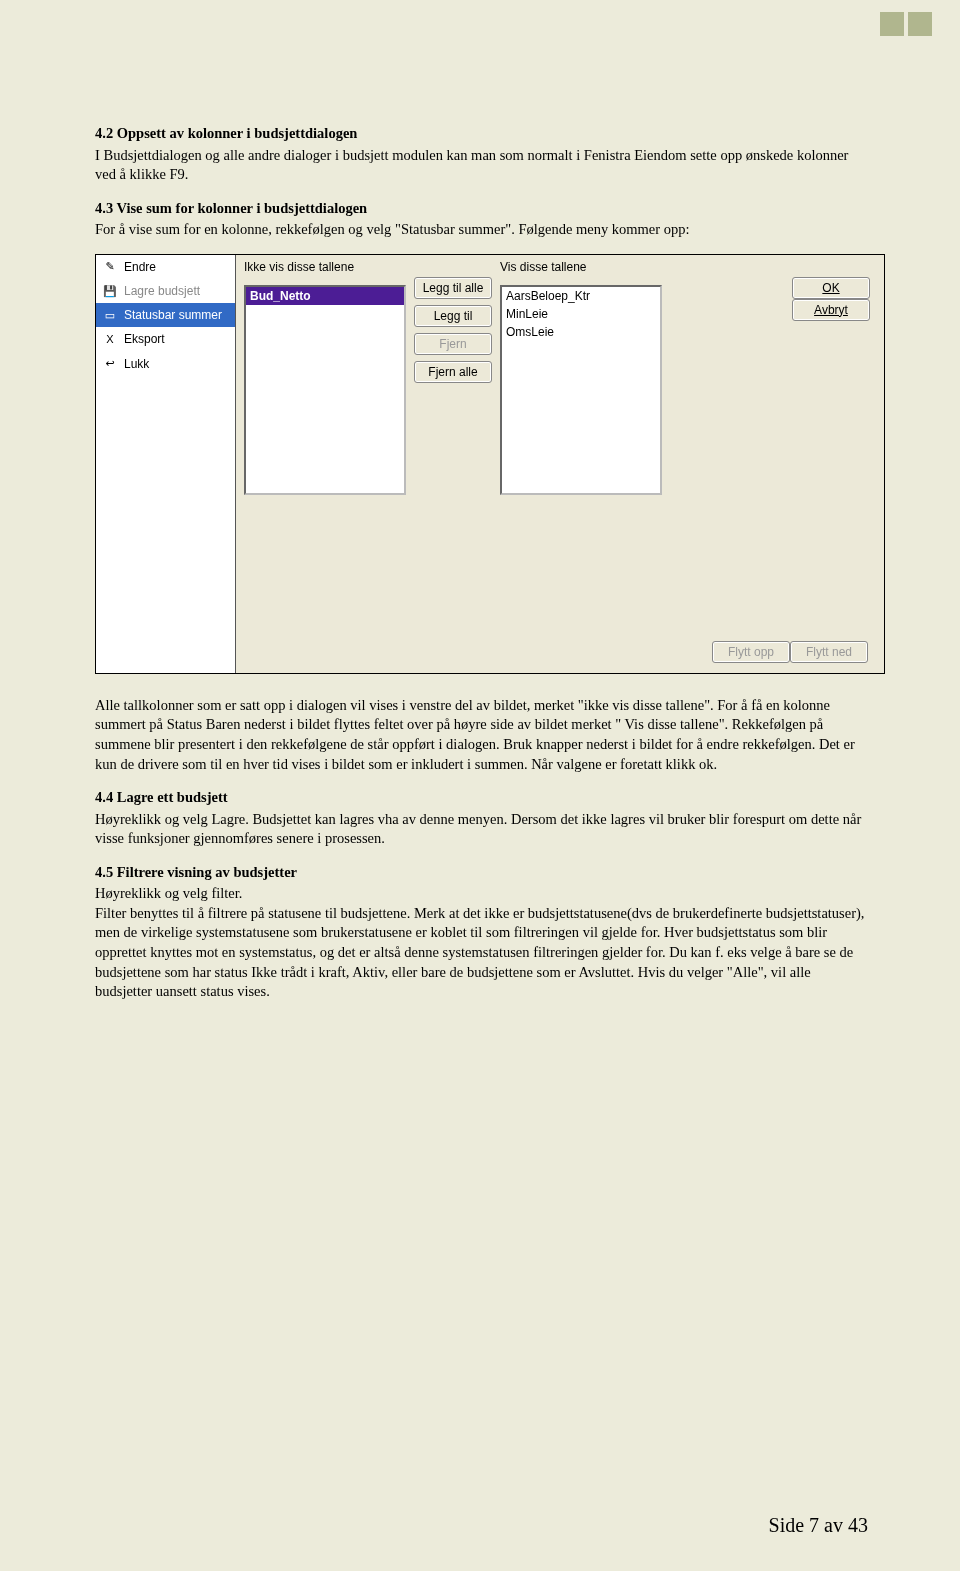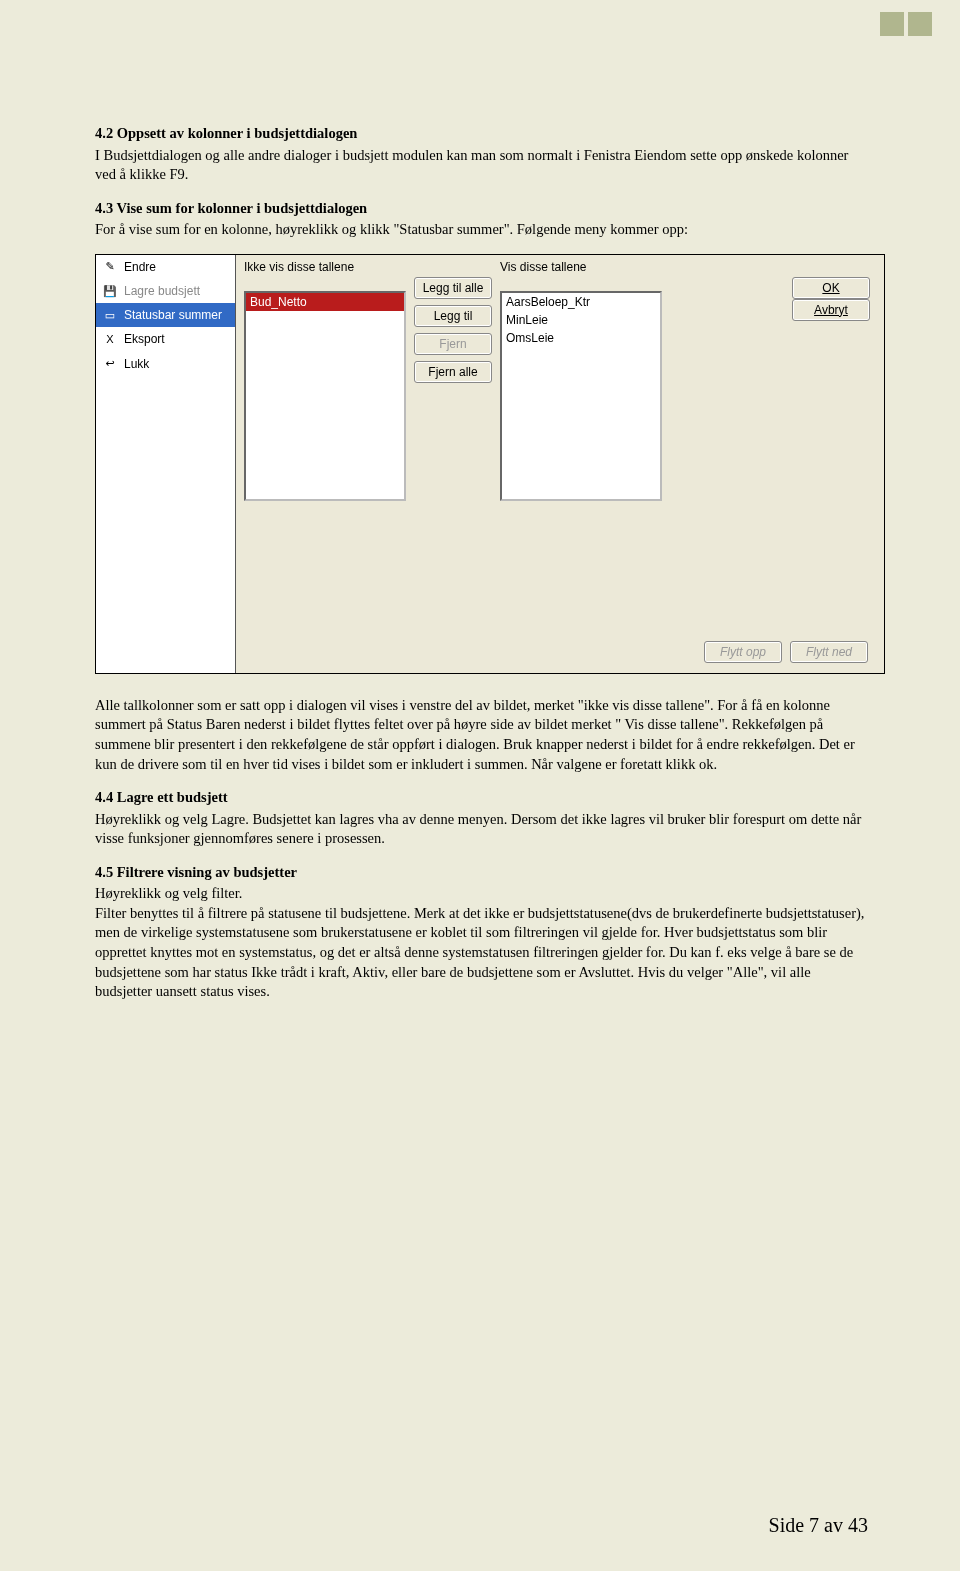--- a/index.html
+++ b/index.html
@@ -92,30 +92,30 @@
     border-radius: 2px;
   }
   .prompt { padding: 8px 10px; }
   .cols {
     display: flex;
     padding: 4px 8px 8px 8px;
     gap: 8px;
     align-items: flex-start;
   }
   .listcol { width: 162px; }
-  .list-label { font-size: 12px; margin-bottom: 16px; }
+  .list-label { font-size: 12px; margin-bottom: 10px; }
   .listbox {
     background: #fff;
     border: 2px inset #bbb;
     height: 210px;
     font-size: 12px;
     overflow: hidden;
   }
   .listbox .item { padding: 1px 4px; color: #000; }
-  .listbox .item.sel { background: #b91c1c; color: #fff; }
+  .listbox .item.sel { background: #4c1d95; color: #fff; font-weight: bold; }
   .btncol {
     display: flex;
     flex-direction: column;
     gap: 6px;
     padding-top: 18px;
   }
   .winbtn {
     width: 78px;
     height: 22px;
     background: #ece9d8;
@@ -132,24 +132,22 @@
   .winbtn .u { text-decoration: underline; }
   .okcol {
     display: flex;
     flex-direction: column;
     padding-top: 18px;
     margin-left: auto;
     margin-right: 6px;
   }
   .movebtns {
     display: flex;
-    gap: 8px;
     justify-content: flex-end;
     padding: 4px 16px 0 0;
-    font-style: italic;
   }
   .footer {
     position: absolute;
     bottom: 34px;
     right: 92px;
     font-size: 20px;
   }
 </style>
 </head>
 <body>
@@ -158,21 +156,21 @@
   <div></div>
     <div></div>
 </div>
 
 <div class="content">
 
   <div class="heading">4.2 Oppsett av kolonner i budsjettdialogen</div>
   <div class="para">I Budsjettdialogen og alle andre dialoger i budsjett modulen kan man som normalt i Fenistra Eiendom sette opp ønskede kolonner ved å klikke F9.</div>
 
   <div class="heading">4.3 Vise sum for kolonner i budsjettdialogen</div>
-  <div class="para">For å vise sum for en kolonne, høyreklikk og klikk "Statusbar summer". Følgende meny kommer opp:</div>
+  <div class="para">For å vise sum for en kolonne, rekkefølgen og velg "Statusbar summer". Følgende meny kommer opp:</div>
 
   <div class="screenshot-wrap">
 
     <div class="ctx-menu" id="ctx-menu">
         <div class="ctx-item">
           <span class="ctx-icon">✎</span>
           <span>Endre</span>
         </div>
         <div class="ctx-item disabled">
           <span class="ctx-icon">💾</span>

